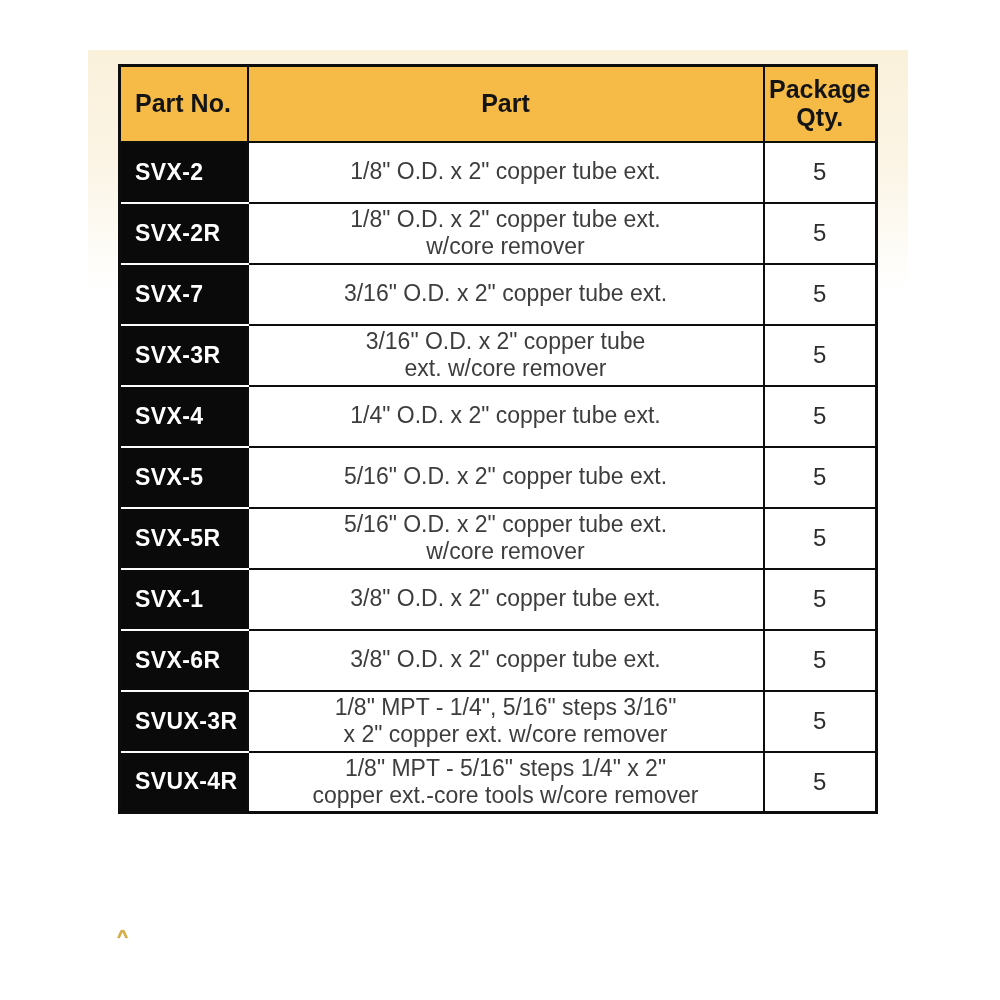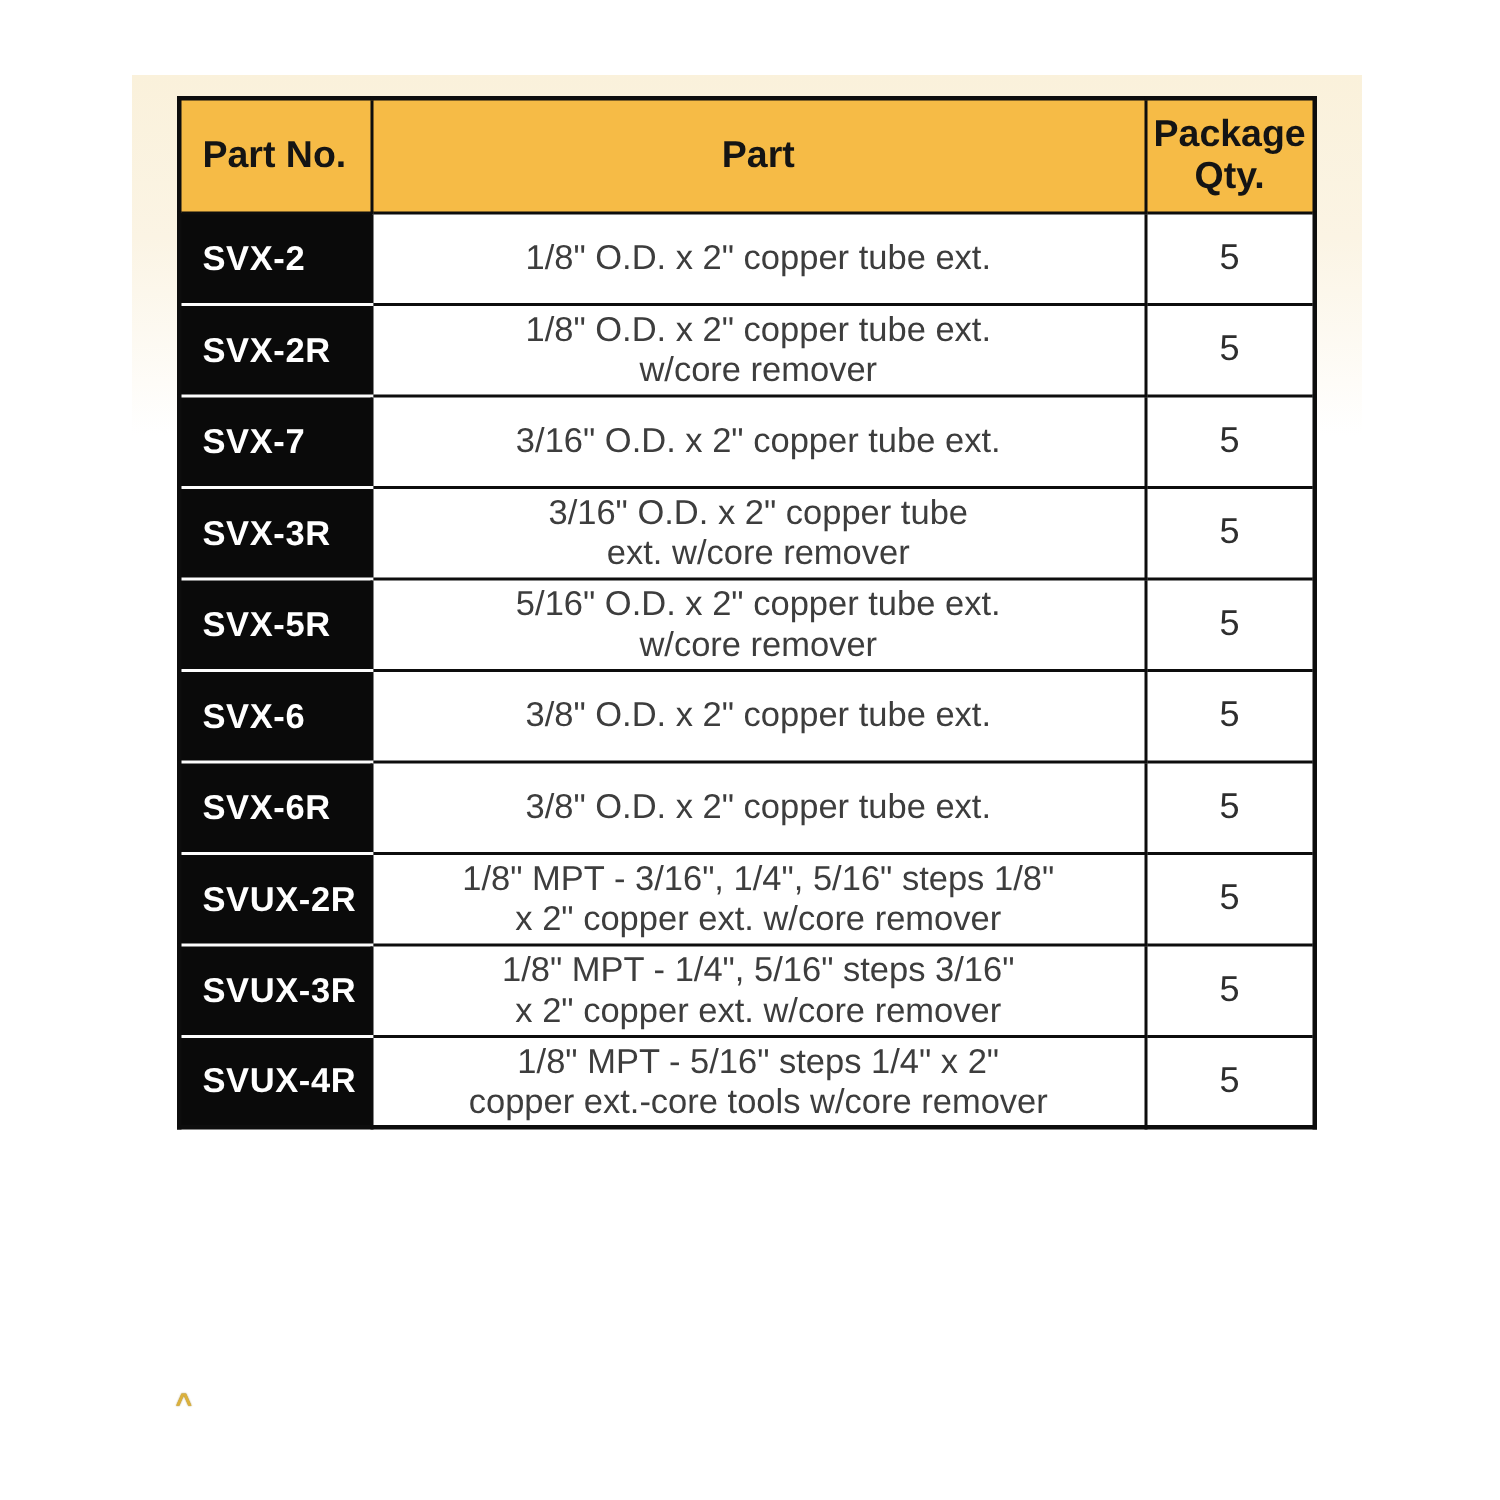--- a/index.html
+++ b/index.html
@@ -137,39 +137,43 @@
         <td class="size">3/16" O.D. x 2" copper tube ext.</td>
         <td class="qty">5</td>
       </tr>
       <tr>
         <td class="part">SVX-3R</td>
         <td class="size">3/16" O.D. x 2" copper tube
 ext. w/core remover</td>
         <td class="qty">5</td>
       </tr>
       <tr>
+        <td class="part">SVX-4</td>
+        <td class="size">1/4" O.D. x 2" copper tube ext.</td>
+        <td class="qty">5</td>
+      </tr>
+      <tr>
+        <td class="part">SVX-5</td>
+        <td class="size">5/16" O.D. x 2" copper tube ext.</td>
+        <td class="qty">5</td>
+      </tr>
+      <tr>
         <td class="part">SVX-5R</td>
         <td class="size">5/16" O.D. x 2" copper tube ext.
 w/core remover</td>
         <td class="qty">5</td>
       </tr>
       <tr>
-        <td class="part">SVX-6</td>
+        <td class="part">SVX-1</td>
         <td class="size">3/8" O.D. x 2" copper tube ext.</td>
         <td class="qty">5</td>
       </tr>
       <tr>
         <td class="part">SVX-6R</td>
         <td class="size">3/8" O.D. x 2" copper tube ext.</td>
-        <td class="qty">5</td>
-      </tr>
-      <tr>
-        <td class="part">SVUX-2R</td>
-        <td class="size">1/8" MPT - 3/16", 1/4", 5/16" steps 1/8"
-x 2" copper ext. w/core remover</td>
         <td class="qty">5</td>
       </tr>
       <tr>
         <td class="part">SVUX-3R</td>
         <td class="size">1/8" MPT - 1/4", 5/16" steps 3/16"
 x 2" copper ext. w/core remover</td>
         <td class="qty">5</td>
       </tr>
       <tr>
         <td class="part">SVUX-4R</td>

